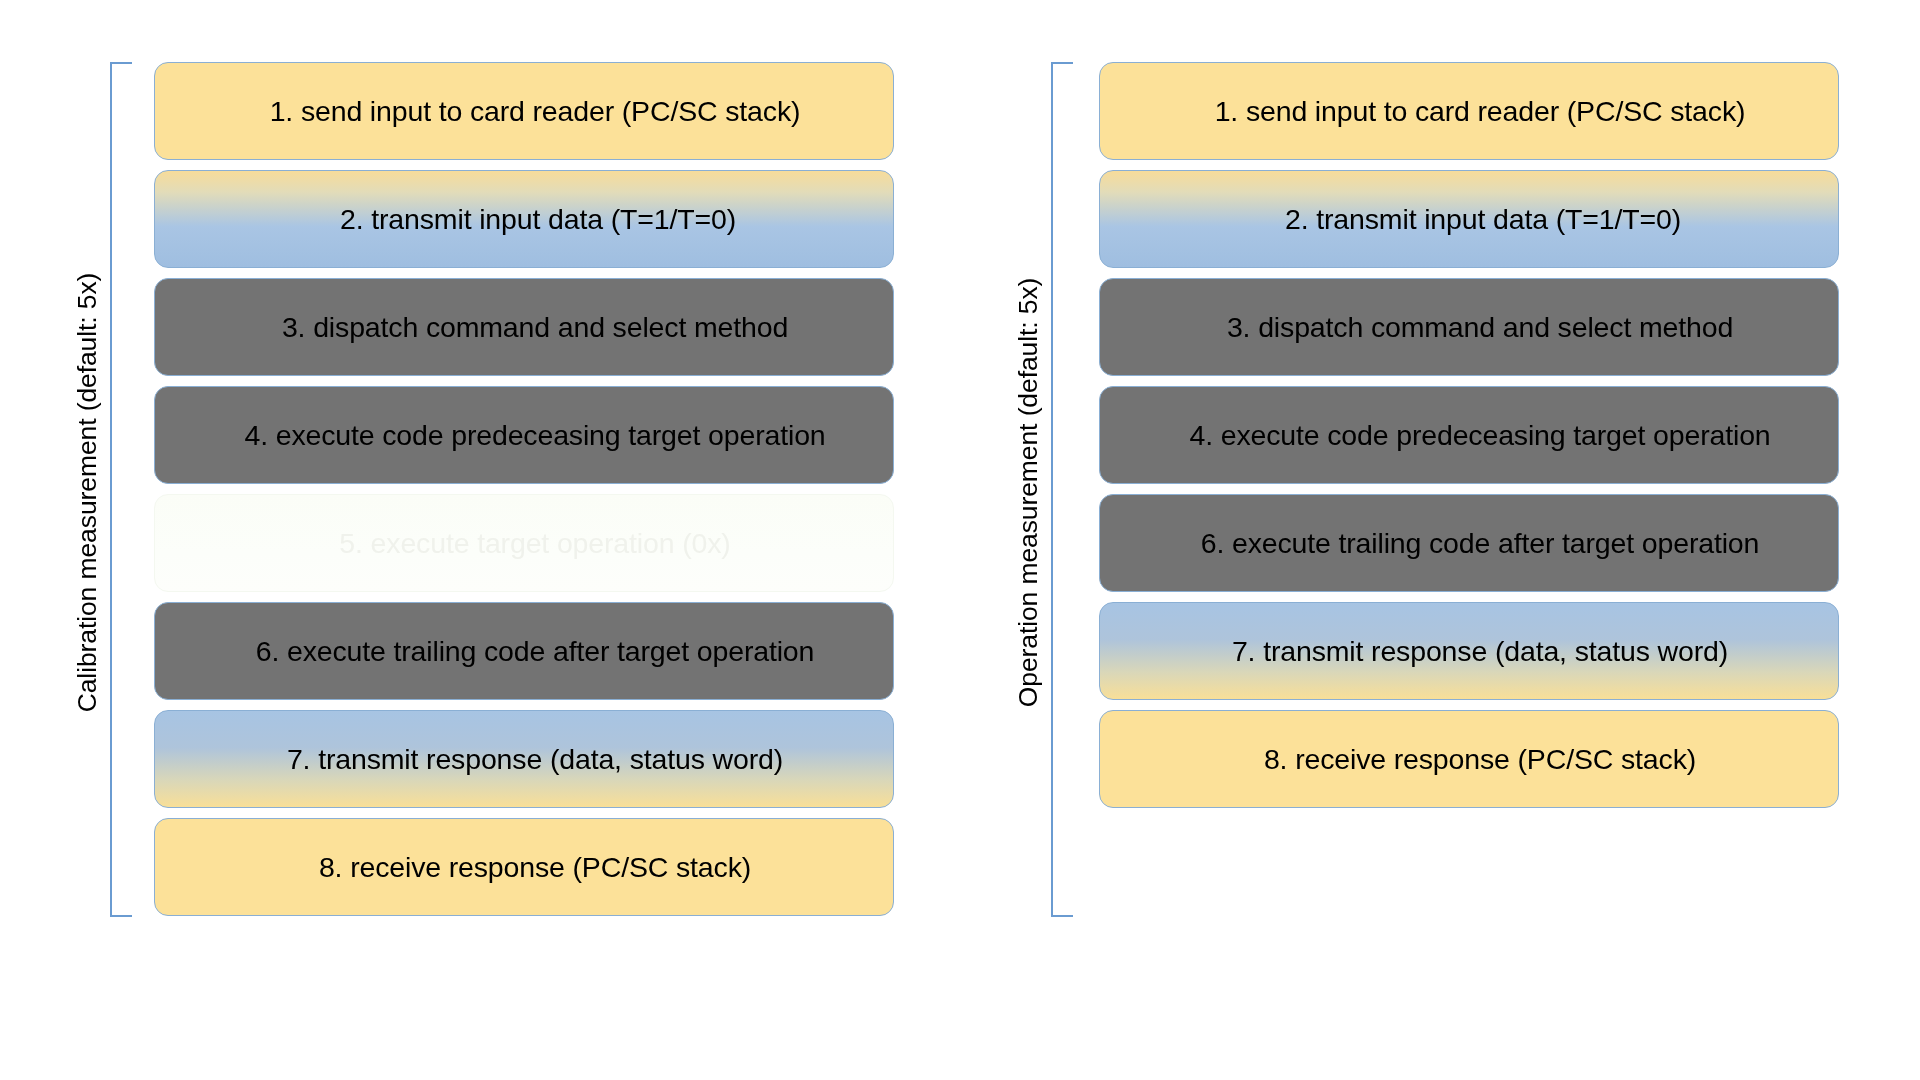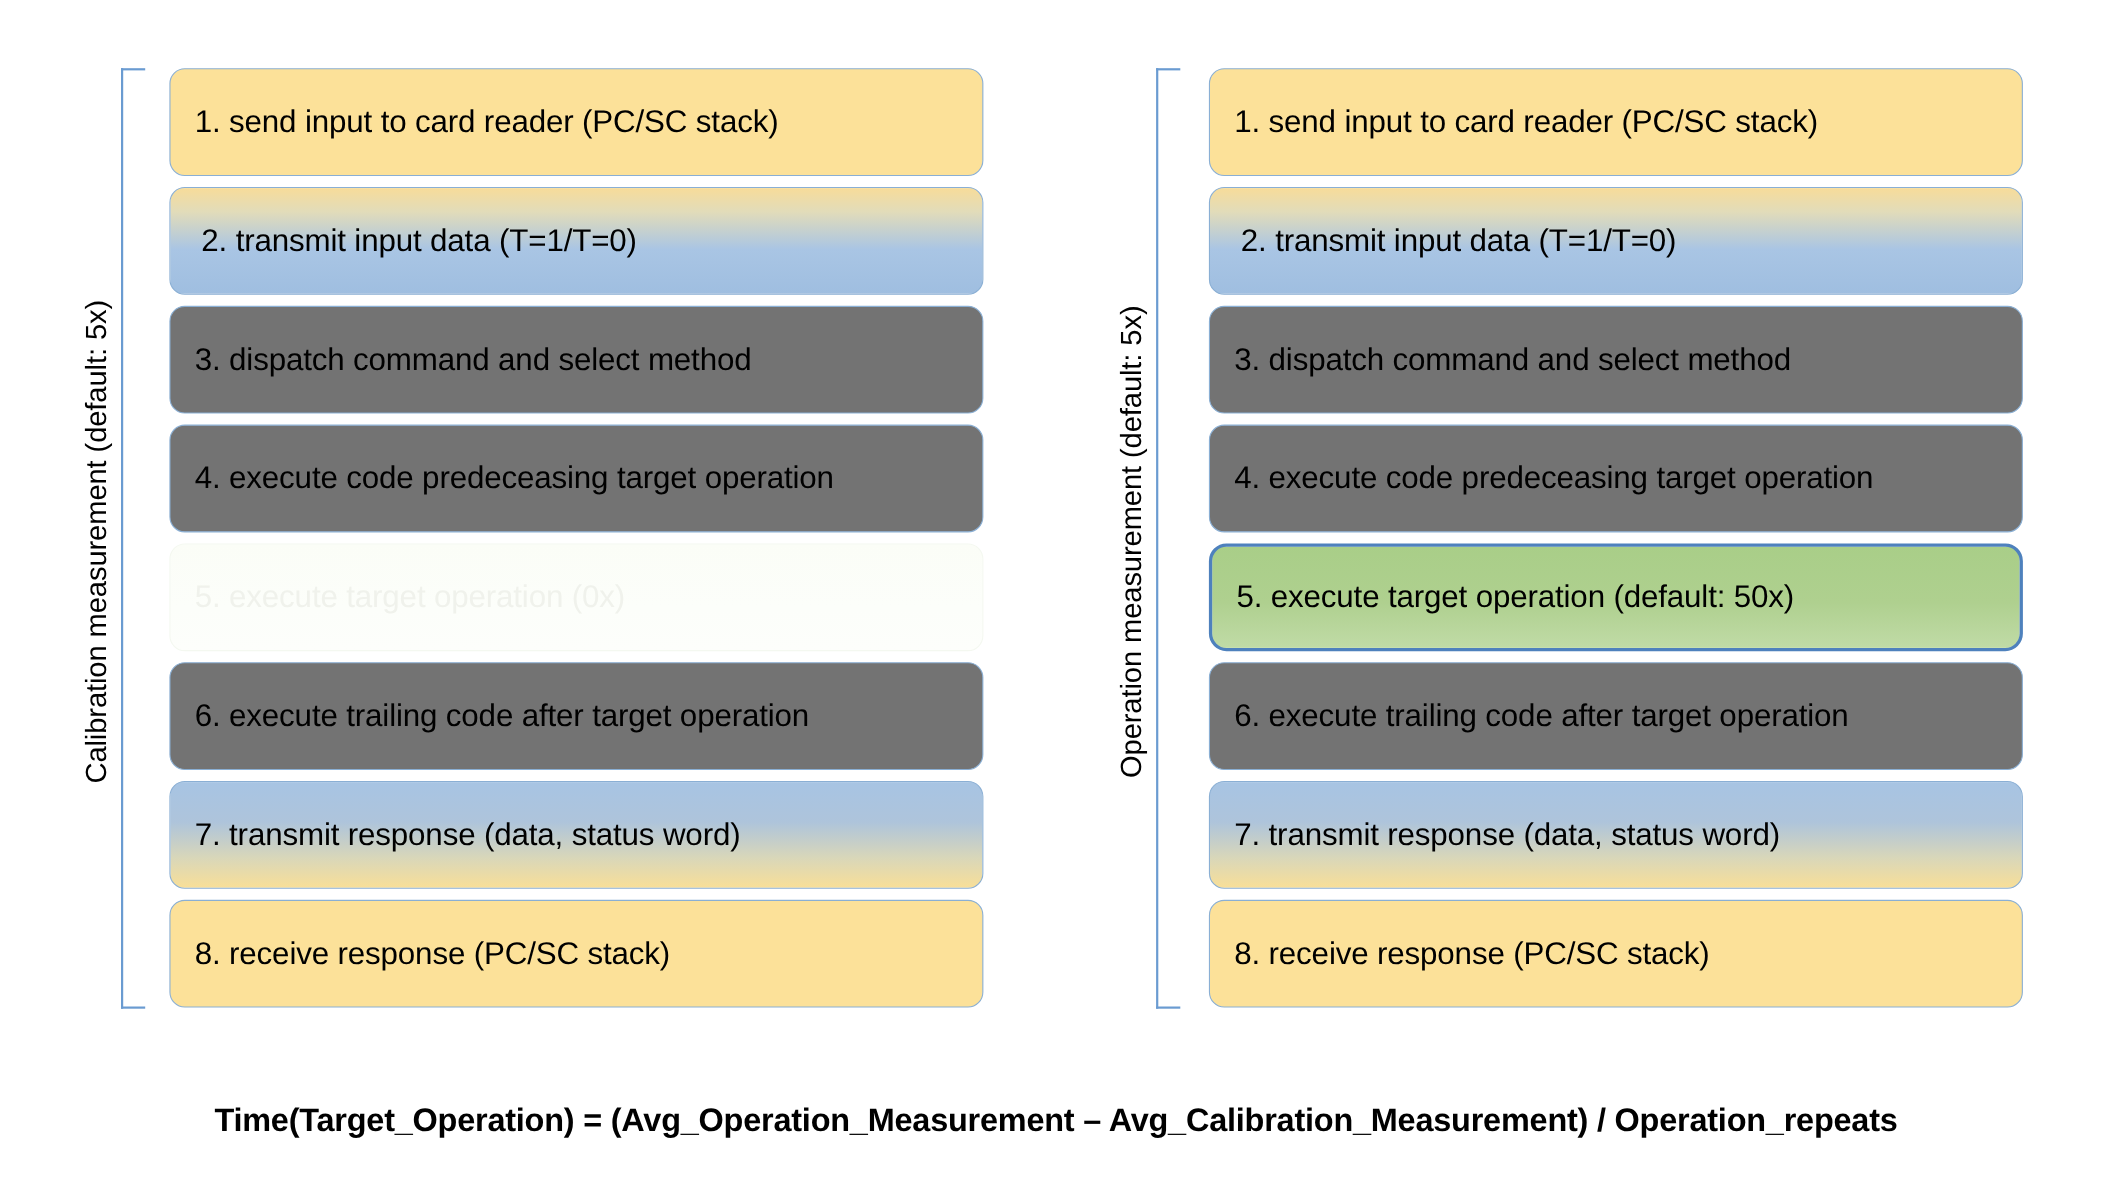--- a/index.html
+++ b/index.html
@@ -94,20 +94,21 @@
     margin-bottom: 10px;
     border-radius: 14px;
     border: 1.3px solid #8AAFD4;
     display: flex;
     align-items: center;
     padding-left: 22px;
     font-size: 28.5px;
     color: #000000;
     letter-spacing: -0.15px;
     white-space: nowrap;
+    justify-content: center;
   }
   .column.left  .step { width: 740px; }
   .column.right .step { width: 740px; }
 
   
   .step.yellow {
     background: #FCE199;
   }
   .step.blue {
     background: #737373;
@@ -210,32 +211,28 @@
           </div>
         <div class="step grad-y2b">
             <span>2. transmit input data (T=1/T=0)</span>
           </div>
         <div class="step blue">
             <span>3. dispatch command and select method</span>
           </div>
         <div class="step blue">
             <span>4. execute code predeceasing target operation</span>
           </div>
-        <div class="step green">
-            <span>5. execute target operation (default: 50x)</span>
-          </div>
         <div class="step blue">
             <span>6. execute trailing code after target operation</span>
           </div>
         <div class="step grad-b2y">
             <span>7. transmit response (data, status word)</span>
           </div>
         <div class="step yellow">
             <span>8. receive response (PC/SC stack)</span>
           </div>
       </div>
     </div>
 
   </div>
 
-  <div class="formula">Time(Target_Operation) = (Avg_Operation_Measurement – Avg_Calibration_Measurement) / Operation_repeats</div>
 
 </div>
 
 </body></html>

